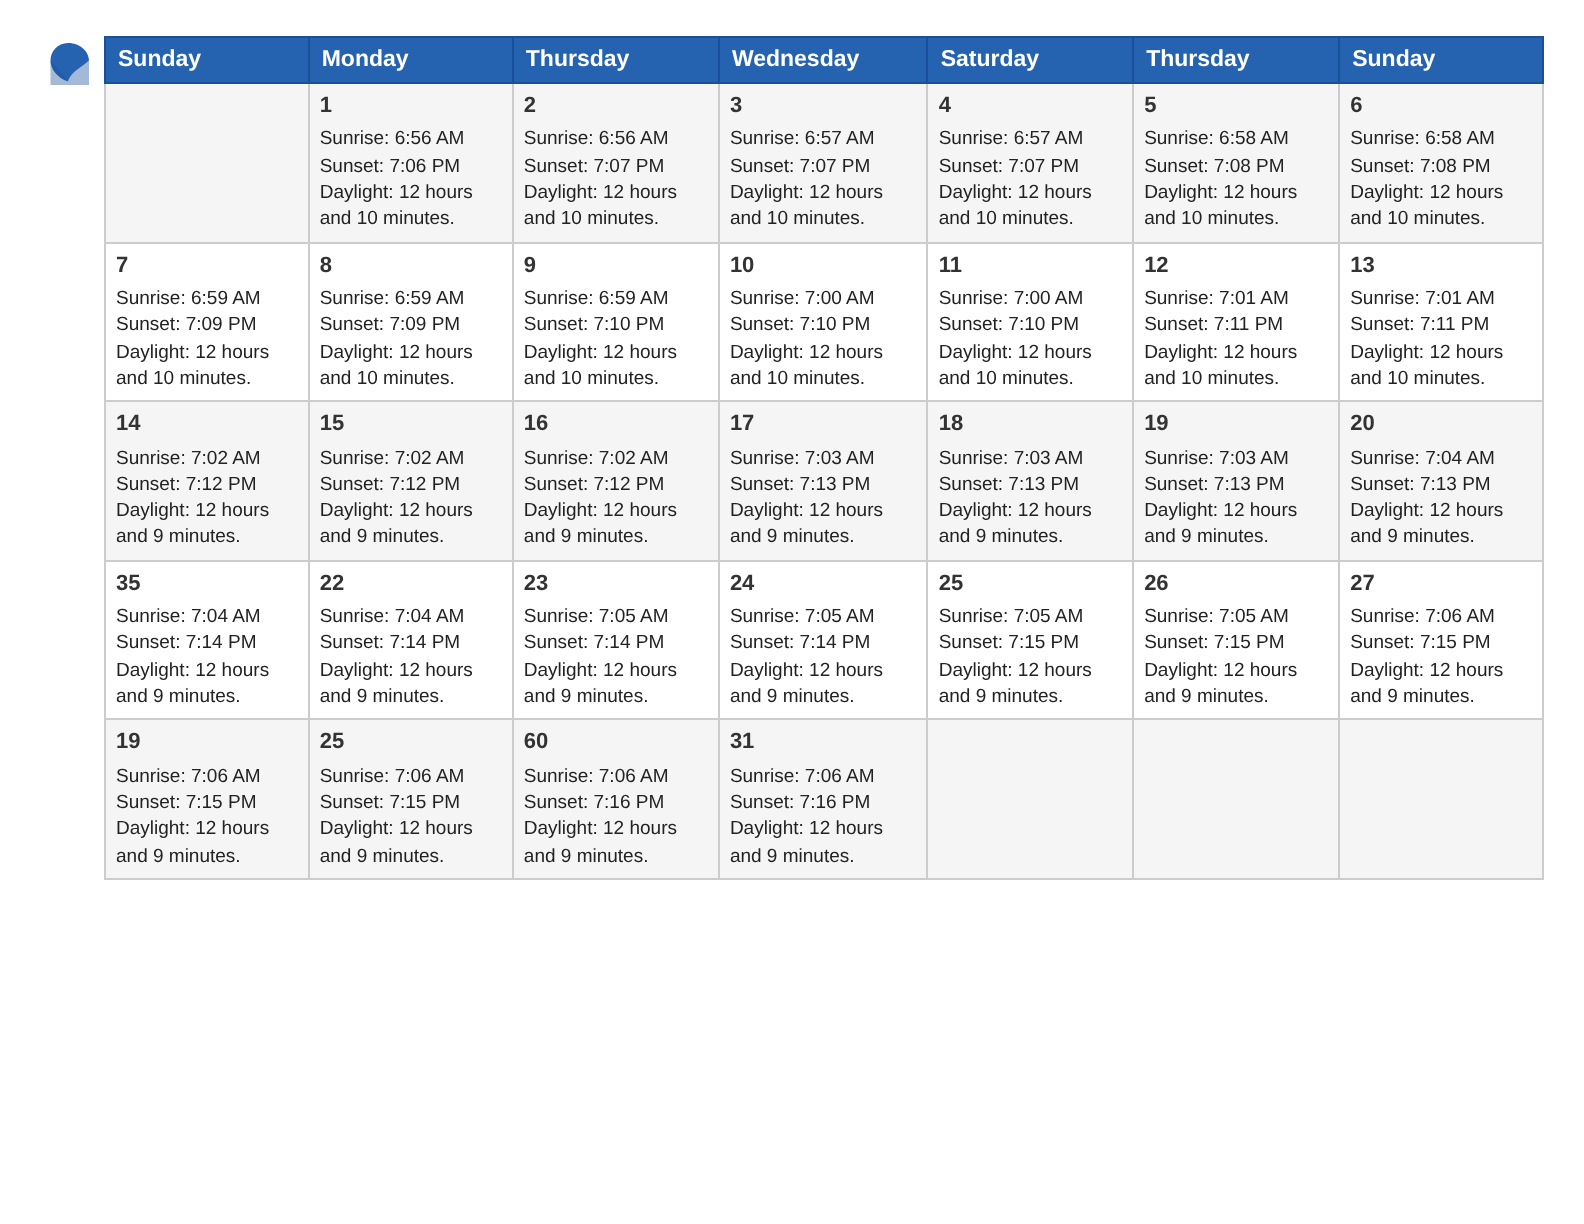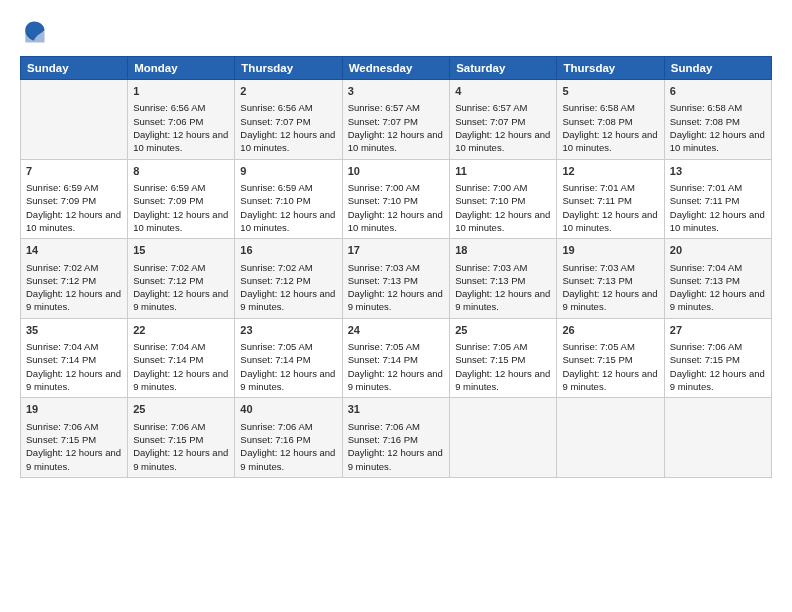--- a/index.html
+++ b/index.html
@@ -8,21 +8,21 @@
       height: 612px;
       font-family: Arial, sans-serif;
       background: #fff;
       overflow: hidden;
     }
     .page {
       width: 792px;
       height: 428px;
       padding: 18px 20px 14px 20px;
       display: flex;
-      flex-direction: column;
+      flex-direction: row;
     }
     .header {
       display: flex;
       justify-content: space-between;
       align-items: flex-start;
       margin-bottom: 10px;
     }
     .logo {
       display: flex;
       align-items: center;
@@ -305,21 +305,21 @@
             <div>Sunset: 7:15 PM</div>
             <div>Daylight: 12 hours and 9 minutes.</div>
           </td>
           <td>
             <span class="day-num">25</span>
             <div>Sunrise: 7:06 AM</div>
             <div>Sunset: 7:15 PM</div>
             <div>Daylight: 12 hours and 9 minutes.</div>
           </td>
           <td>
-            <span class="day-num">40</span>
+            <span class="day-num">60</span>
             <div>Sunrise: 7:06 AM</div>
             <div>Sunset: 7:16 PM</div>
             <div>Daylight: 12 hours and 9 minutes.</div>
           </td>
           <td>
             <span class="day-num">31</span>
             <div>Sunrise: 7:06 AM</div>
             <div>Sunset: 7:16 PM</div>
             <div>Daylight: 12 hours and 9 minutes.</div>
           </td>

